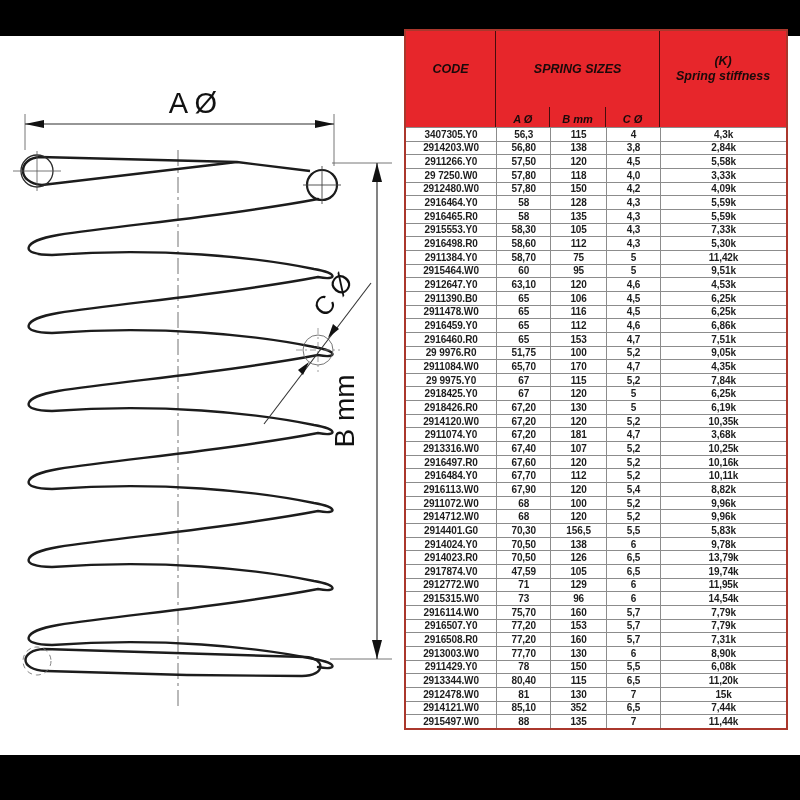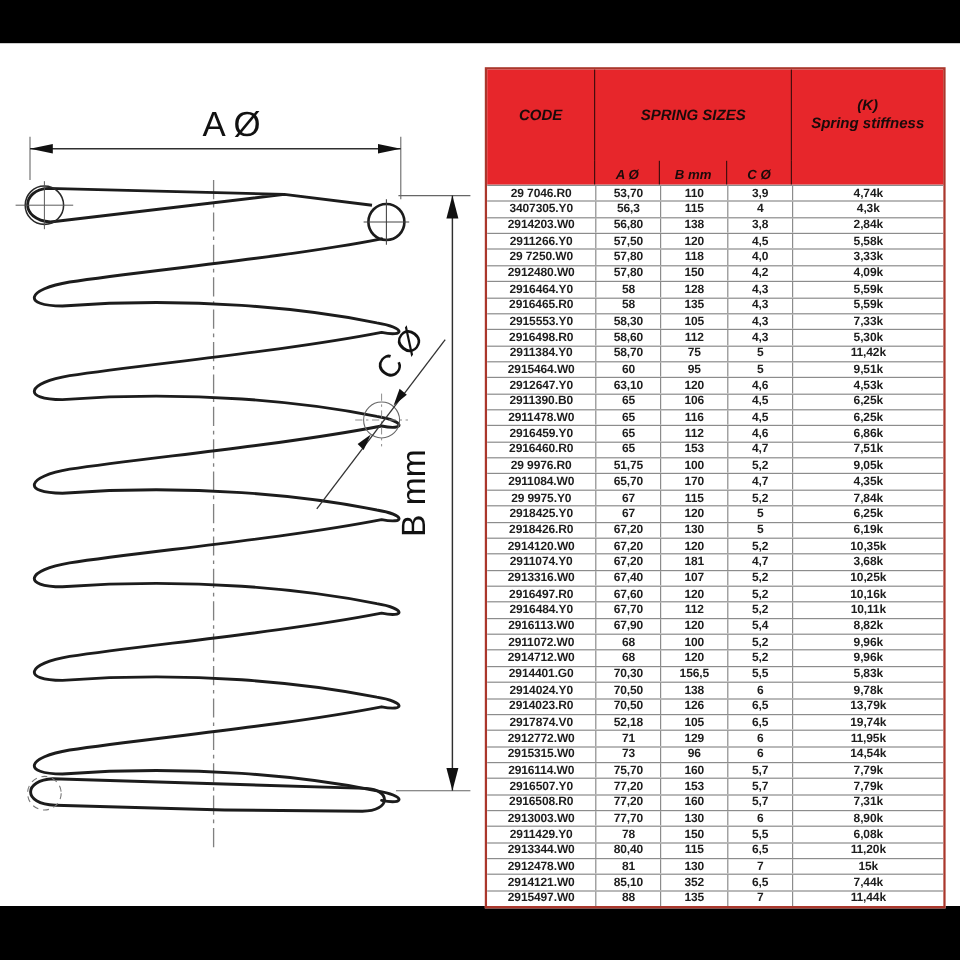--- a/index.html
+++ b/index.html
@@ -3,21 +3,21 @@
 <meta charset="utf-8">
 <style>
   *{box-sizing:border-box;margin:0;padding:0}
   html,body{width:800px;height:800px}
   body{position:relative;background:#fff;font-family:"Liberation Sans",sans-serif;overflow:hidden}
   .bar{position:absolute;left:0;width:800px;background:#000}
   .bar-top{top:0;height:36px}
   .bar-bottom{top:755px;height:45px}
   #diagram{position:absolute;left:0;top:36px}
 
-  .tablewrap{position:absolute;left:404px;top:56px;width:384px;height:701px;
+  .tablewrap{position:absolute;left:404px;top:29px;width:384px;height:701px;
     border:2px solid #aa372c;background:#fff;display:flex;flex-direction:column}
   .thead{background:#e7262b;color:#1a0a0a;height:96px;flex:0 0 auto;display:flex;flex-direction:column}
   .h-main{flex:1;display:flex;font-style:italic;font-weight:bold}
   .h-cell{display:flex;flex-direction:column;align-items:center;justify-content:center;text-align:center;
     font-size:12.5px;line-height:1.2}
   .h-code{width:23.7%;border-right:1px solid #460d0d}
   .h-sizes{width:43.2%;border-right:1px solid #460d0d}
   .h-k{width:33.1%}
   .h-sub{height:20px;display:flex;font-style:italic;font-weight:bold;font-size:11px}
   .s-cell{display:flex;align-items:flex-end;justify-content:center;padding-bottom:2px}
@@ -96,27 +96,20 @@
     <div class="h-sub">
       <div class="s-cell s0"></div>
       <div class="s-cell s1">A Ø</div>
       <div class="s-cell s2">B mm</div>
       <div class="s-cell s3">C Ø</div>
       <div class="s-cell s4"></div>
     </div>
   </div>
   <div class="tbody">
       <div class="tr">
-        <div class="td c0">29 7046.R0</div>
-        <div class="td c1">53,70</div>
-        <div class="td c2">110</div>
-        <div class="td c3">3,9</div>
-        <div class="td c4">4,74k</div>
-      </div>
-      <div class="tr">
         <div class="td c0">3407305.Y0</div>
         <div class="td c1">56,3</div>
         <div class="td c2">115</div>
         <div class="td c3">4</div>
         <div class="td c4">4,3k</div>
       </div>
       <div class="tr">
         <div class="td c0">2914203.W0</div>
         <div class="td c1">56,80</div>
         <div class="td c2">138</div>
@@ -328,21 +321,21 @@
       </div>
       <div class="tr">
         <div class="td c0">2914023.R0</div>
         <div class="td c1">70,50</div>
         <div class="td c2">126</div>
         <div class="td c3">6,5</div>
         <div class="td c4">13,79k</div>
       </div>
       <div class="tr">
         <div class="td c0">2917874.V0</div>
-        <div class="td c1">52,18</div>
+        <div class="td c1">47,59</div>
         <div class="td c2">105</div>
         <div class="td c3">6,5</div>
         <div class="td c4">19,74k</div>
       </div>
       <div class="tr">
         <div class="td c0">2912772.W0</div>
         <div class="td c1">71</div>
         <div class="td c2">129</div>
         <div class="td c3">6</div>
         <div class="td c4">11,95k</div>

